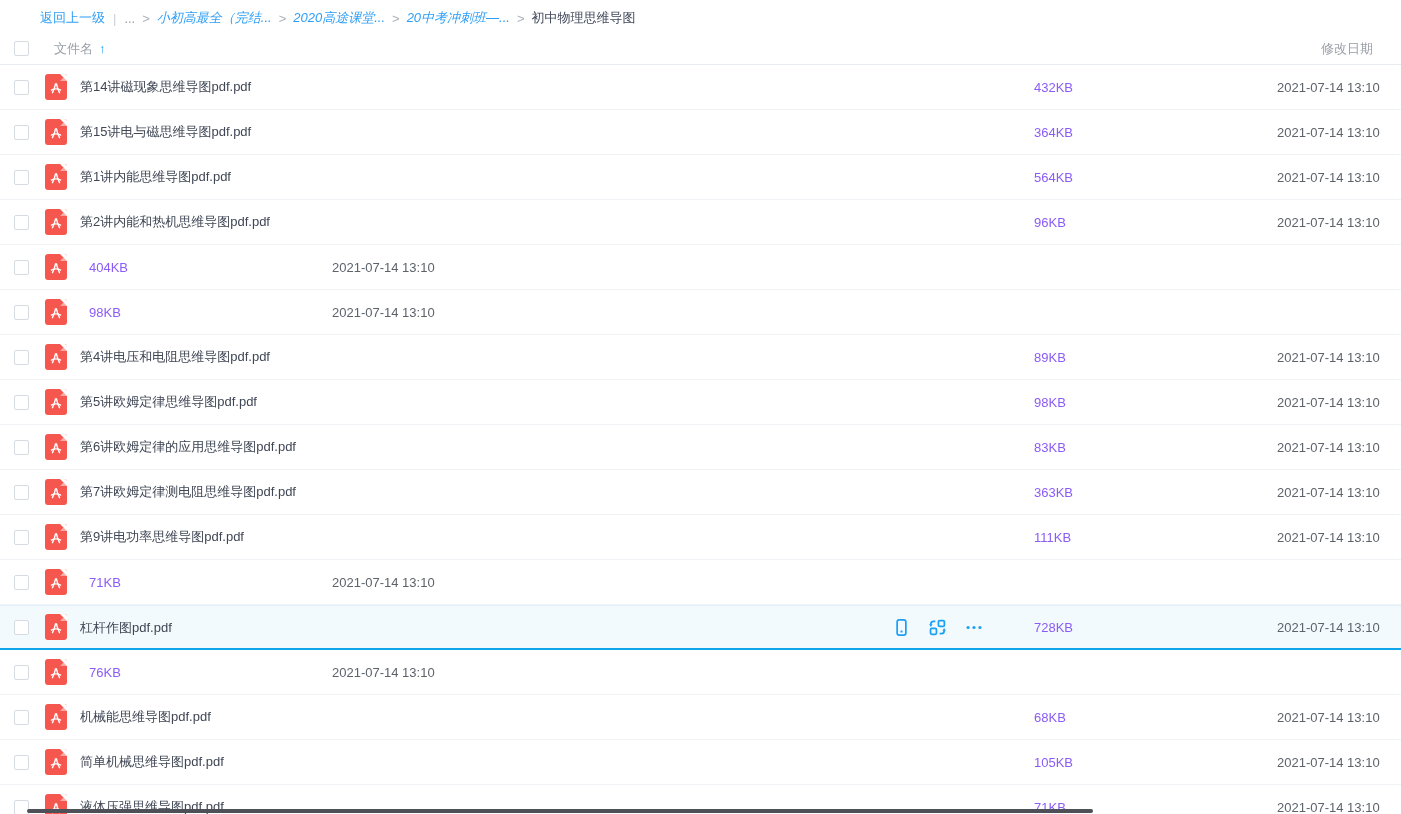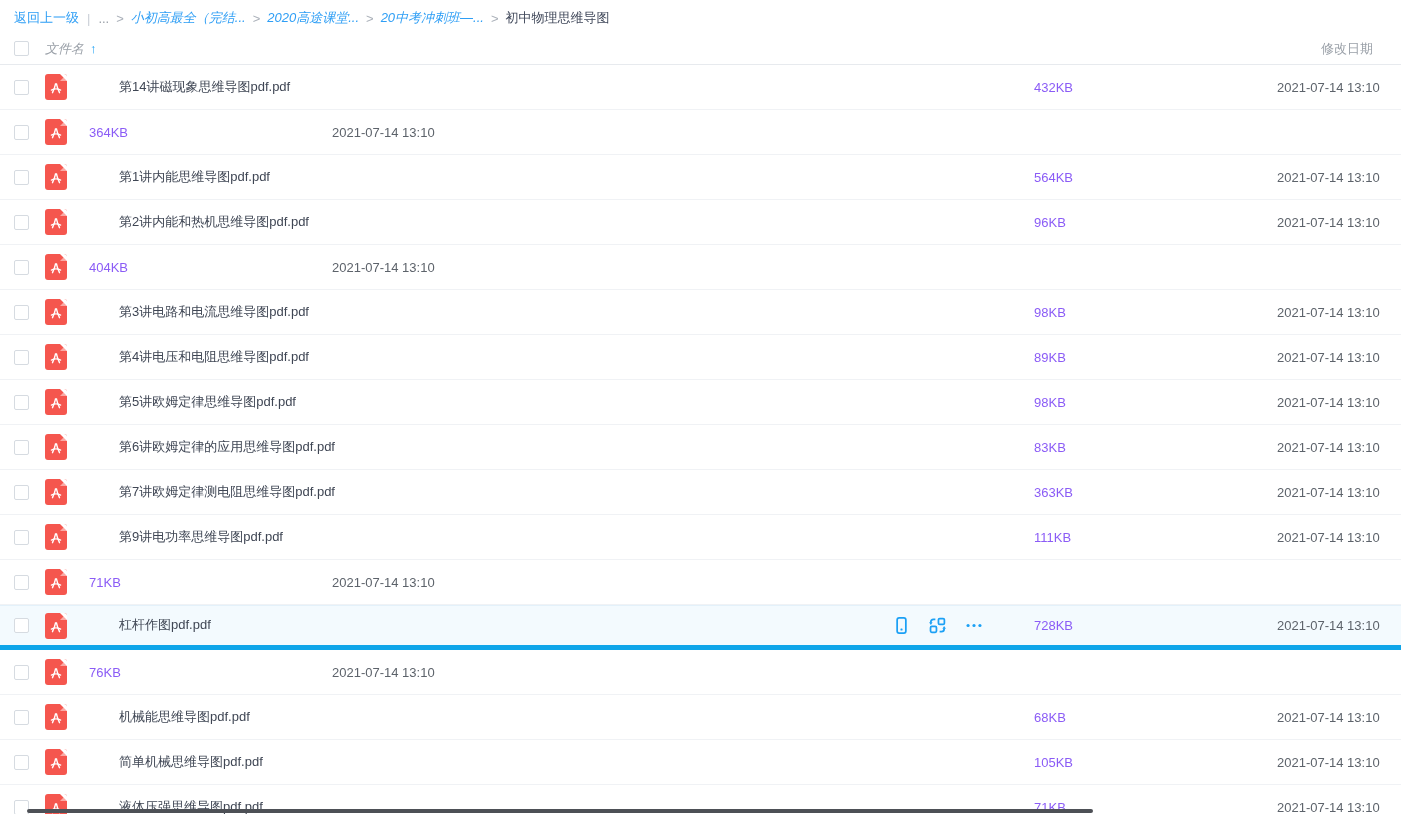--- a/index.html
+++ b/index.html
@@ -19,21 +19,21 @@
 
   
   .breadcrumb {
     display: flex;
     align-items: center;
     padding: 9px 14px 6px 14px;
     white-space: nowrap;
     font-size: 13px;
   }
   .breadcrumb a { text-decoration: none; cursor: pointer; }
-  .bc-back { color: var(--link); }
+  .bc-back { color: var(--link); margin-left: 26px; }
   .bc-divider { color: #c9ced6; margin: 0 8px; }
   .bc-sep { color: #aab0b9; margin: 0 7px; }
   .bc-link { color: var(--link); font-style: italic; }
   .bc-muted { color: #9aa0a8; }
   .bc-current { color: #40485a; }
 
   
   .list-header {
     display: flex;
     align-items: center;
@@ -43,21 +43,21 @@
     color: #9aa0a8;
   }
   .checkbox {
     width: 15px; height: 15px;
     border: 1px solid #d6dbe1;
     border-radius: 2px;
     background: #fff;
     flex: none;
     cursor: pointer;
   }
-  .hdr-name { margin-left: 16px; font-style: italic; }
+  .hdr-name { margin-left: 25px; }
   .sort-arrow {
     color: var(--accent);
     font-weight: bold;
     margin-left: 6px;
     cursor: pointer;
   }
   .col-size  { width: 265px; flex: none; }
   .col-date  { width: 124px; flex: none; }
   .hdr-size  { padding-left: 22px; }
   .hdr-date  { padding-left: 16px; text-align: center; }
@@ -69,21 +69,21 @@
     display: flex;
     align-items: center;
     height: 45px;
     padding-left: 14px;
     border-bottom: 1px solid #f0f2f5;
     background: #fff;
   }
   .file-row.hovered {
     background: #f3fafe;
     border-top: 1px solid #e3f1fa;
-    border-bottom: 5px solid #0ea5e9;
+    border-bottom: 2px solid #0ea5e9;
   }
   .pdf-icon {
     position: relative;
     width: 22px; height: 26px;
     margin-left: 16px;
     background: #f5564e;
     border-radius: 3px;
     flex: none;
     overflow: hidden;
   }
@@ -100,21 +100,21 @@
     border-right: 7px solid #fba9a4;
     right: 0px; top: 0px;
     transform: translateY(0);
   }
   .pdf-icon svg { position: absolute; left: 4px; top: 7px; }
   .file-name {
     margin-left: 13px;
     color: #3f4654;
     cursor: pointer;
   }
-  .name-cell { flex: 1; display: flex; align-items: flex-start; min-width: 0; padding-left: 39px; }
+  .name-cell { flex: 1; display: flex; align-items: flex-end; min-width: 0; }
   .row-actions {
     display: flex;
     align-items: center;
     gap: 17px;
     margin-right: 28px;
   }
   .action-btn {
     background: none; border: none; padding: 0;
     color: var(--accent);
     cursor: pointer;
@@ -189,20 +189,25 @@
       <div class="file-row">
     <span class="checkbox"></span>
     <span class="pdf-icon">
       <svg width="14" height="14" viewBox="0 0 24 24">
         <path d="M6 20c2-4 4.3-10 5.2-15h1.6c.9 5 3.2 11 5.2 15" stroke="#fff" stroke-width="2.4" fill="none" stroke-linecap="round"></path>
         <path d="M4 15.5c4.5-2.2 11.5-2.2 16 0" stroke="#fff" stroke-width="2.4" fill="none" stroke-linecap="round"></path>
       </svg>
       <span class="fold2"></span>
       <span class="fold"></span>
     </span>
+    <span class="name-cell">
+      <a class="file-name">第15讲电与磁思维导图pdf.pdf</a>
+      <span style="flex:1"></span>
+
+    </span>
     <span class="col-size cell-size">364KB</span>
     <span class="col-date cell-date">2021-07-14 13:10</span>
   </div>
       <div class="file-row">
     <span class="checkbox"></span>
     <span class="pdf-icon">
       <svg width="14" height="14" viewBox="0 0 24 24">
         <path d="M6 20c2-4 4.3-10 5.2-15h1.6c.9 5 3.2 11 5.2 15" stroke="#fff" stroke-width="2.4" fill="none" stroke-linecap="round"></path>
         <path d="M4 15.5c4.5-2.2 11.5-2.2 16 0" stroke="#fff" stroke-width="2.4" fill="none" stroke-linecap="round"></path>
       </svg>
@@ -250,25 +255,20 @@
   </div>
       <div class="file-row">
     <span class="checkbox"></span>
     <span class="pdf-icon">
       <svg width="14" height="14" viewBox="0 0 24 24">
         <path d="M6 20c2-4 4.3-10 5.2-15h1.6c.9 5 3.2 11 5.2 15" stroke="#fff" stroke-width="2.4" fill="none" stroke-linecap="round"></path>
         <path d="M4 15.5c4.5-2.2 11.5-2.2 16 0" stroke="#fff" stroke-width="2.4" fill="none" stroke-linecap="round"></path>
       </svg>
       <span class="fold2"></span>
       <span class="fold"></span>
-    </span>
-    <span class="name-cell">
-      <a class="file-name">第3讲电路和电流思维导图pdf.pdf</a>
-      <span style="flex:1"></span>
-
     </span>
     <span class="col-size cell-size">98KB</span>
     <span class="col-date cell-date">2021-07-14 13:10</span>
   </div>
       <div class="file-row">
     <span class="checkbox"></span>
     <span class="pdf-icon">
       <svg width="14" height="14" viewBox="0 0 24 24">
         <path d="M6 20c2-4 4.3-10 5.2-15h1.6c.9 5 3.2 11 5.2 15" stroke="#fff" stroke-width="2.4" fill="none" stroke-linecap="round"></path>
         <path d="M4 15.5c4.5-2.2 11.5-2.2 16 0" stroke="#fff" stroke-width="2.4" fill="none" stroke-linecap="round"></path>

